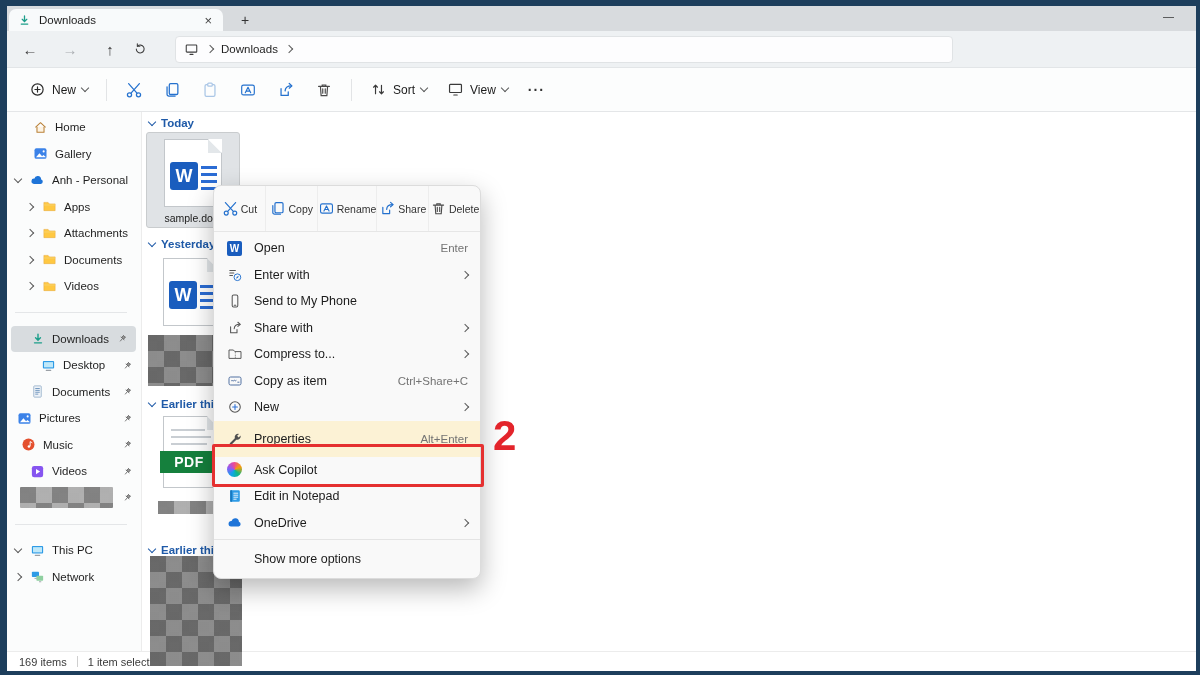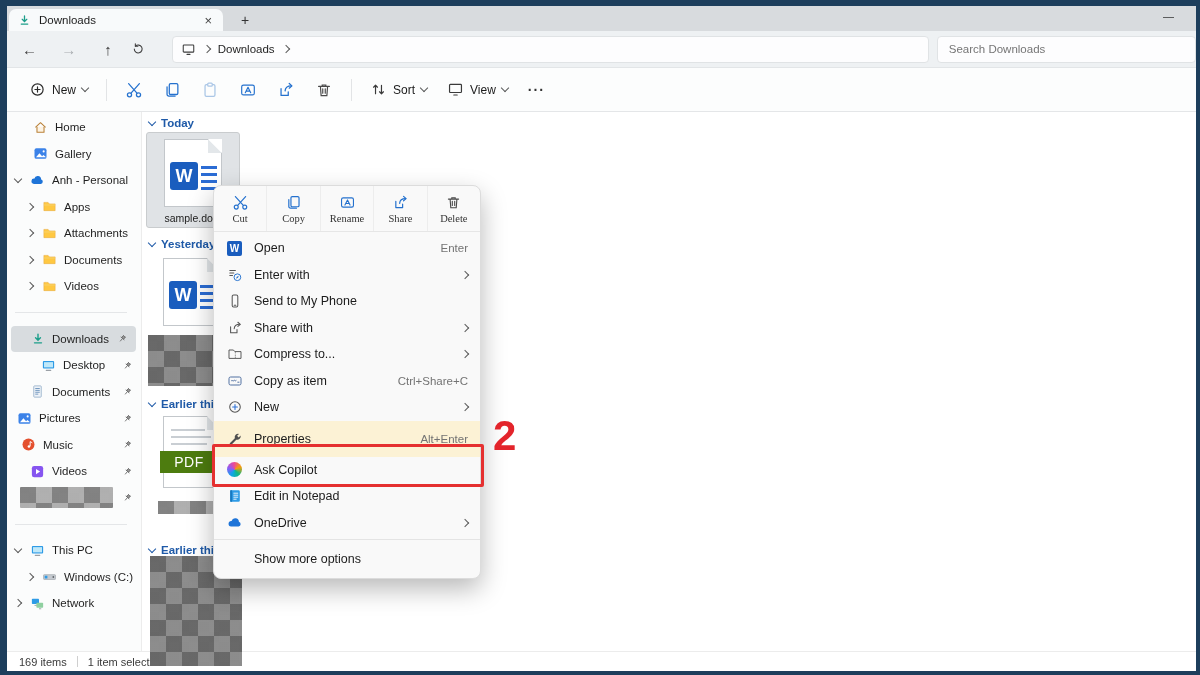--- a/index.html
+++ b/index.html
@@ -62,35 +62,35 @@
 
   
   .page{position:relative;background:#fff;border:1px solid #c3c7cb;}
   .page .fold{position:absolute;top:-1px;right:-1px;width:0;height:0;
               border-top:14px solid #fff;border-left:14px solid transparent;}
   .page .fold2{position:absolute;top:-1px;right:-1px;width:0;height:0;
                border-bottom:14px solid #e3e7ea;border-right:14px solid transparent;}
   .wsq{position:absolute;background:#1a5dbe;border-radius:3px;color:#fff;font-weight:bold;
        display:flex;align-items:center;justify-content:center;}
   .wline{position:absolute;height:3px;background:#2b6cd4;}
-  .pdfband{position:absolute;background:#4d7c0f;color:#fff;font-weight:normal;
+  .pdfband{position:absolute;background:#15803d;color:#fff;font-weight:bold;
            display:flex;align-items:center;justify-content:center;letter-spacing:.5px;}
   .gline{position:absolute;height:2px;background:#c9ced3;}
 
   .pix{background:
     repeating-conic-gradient(rgba(142,142,142,.95) 0% 25%, rgba(104,104,104,.95) 0% 50%) 0 0/32px 32px,
     repeating-conic-gradient(#7d7d7d 0% 25%, #696969 0% 50%) 9px 6px/20px 20px;}
   .pix.light{filter:brightness(1.25);}
 
   
   .cmenu{position:absolute;left:206px;top:179px;width:266px;background:#f9f9f9;border:1px solid #dcdcdc;
          border-radius:8px;box-shadow:0 10px 26px rgba(0,0,0,.28);z-index:40;padding-bottom:4px;}
   .qrow{height:45px;display:flex;border-bottom:1px solid #e6e6e6;}
-  .qcell{flex:1;display:flex;flex-direction:column;align-items:center;justify-content:center;gap:2px;
-         border-right:1px solid #ededed;font-family:Liberation Serif, serif;}
+  .qcell{flex:1;display:flex;align-items:center;justify-content:center;gap:2px;
+         border-right:1px solid #ededed;}
   .qcell:last-child{border-right:none;}
   .qcell .ql{font-size:10.5px;color:#333;}
   .mitems{padding-top:3px;}
   .mrow{height:26.5px;display:flex;align-items:center;padding:0 12px;gap:11px;font-size:12.5px;color:#1c1c1c;}
   .mrow .mi{width:17px;height:17px;display:flex;align-items:center;justify-content:center;flex:0 0 auto;}
   .mrow .ml{flex:1;white-space:nowrap;}
   .mrow .msc{font-size:11.5px;color:#737373;}
   .mrow.hl{height:36px;background:#fcf2d5;}
   .msep{height:1px;background:#e4e4e4;margin:3px 0;}
   .mrow.more{height:31px;}
@@ -144,23 +144,20 @@
       <span class="sico">
         <svg width="15" height="15" viewBox="0 0 20 20" fill="none" stroke="#3c3c3c" stroke-width="1.4">
             <rect x="3" y="4" width="14" height="9.5" rx="1"></rect>
             <path d="M8 16.5h4" stroke-linecap="round"></path>
           </svg>
       </span>
       <span class="chv right sm"></span>
       <span class="crumbtxt">Downloads</span>
       <span class="chv right sm"></span>
     </div>
-    <div class="searchbox">
-      <input type="text" readonly="" placeholder="Search Downloads" style="">
-    </div>
   </div>
 
   <div class="toolbar">
     <div class="tbtn">
       <svg width="17" height="17" viewBox="0 0 20 20" fill="none" stroke="#2a2a2a" stroke-width="1.4" stroke-linecap="round">
           <circle cx="10" cy="10" r="6.6"></circle>
           <path d="M10 7v6M7 10h6"></path>
         </svg>
       <span>New</span>
       <span class="chv down sm"></span>
@@ -437,34 +434,20 @@
             <span class="chv down sm"></span>
           </span>
         <span class="sico">
           <svg width="15" height="15" viewBox="0 0 20 20">
               <rect x="2.5" y="4" width="15" height="10" rx="1.2" fill="#2e9be6"></rect>
               <rect x="4" y="5.5" width="12" height="7" fill="#bfe8f9"></rect>
               <path d="M7 16.5h6" stroke="#9aa0a6" stroke-width="1.4" stroke-linecap="round"></path>
             </svg>
         </span>
         <span class="lbl">This PC</span>
-      </div>
-      <div class="srow" style="padding-left:17px">
-        <span class="tw">
-            <span class="chv right sm"></span>
-          </span>
-        <span class="sico">
-          <svg width="15" height="15" viewBox="0 0 20 20">
-              <rect x="2" y="7.5" width="16" height="6.5" rx="1" fill="#c4c9cf" stroke="#9aa0a6" stroke-width=".8"></rect>
-              <rect x="3.6" y="9" width="3.6" height="3.6" fill="#2e9be6"></rect>
-              <circle cx="15.2" cy="10.8" r="1" fill="#7d8階"></circle>
-              <circle cx="15.2" cy="10.8" r="1" fill="#7d848b"></circle>
-            </svg>
-        </span>
-        <span class="lbl">Windows (C:)</span>
       </div>
       <div class="srow" style="padding-left:5px">
         <span class="tw">
             <span class="chv right sm"></span>
           </span>
         <span class="sico">
           <svg width="15" height="15" viewBox="0 0 20 20">
               <rect x="2.5" y="3.5" width="9.5" height="7" rx="1" fill="#2e9be6"></rect>
               <rect x="8.5" y="9" width="9" height="6.5" rx="1" fill="#8fd0a0"></rect>
               <path d="M6 12.5h3M12 17h3" stroke="#9aa0a6" stroke-width="1.2"></path>

